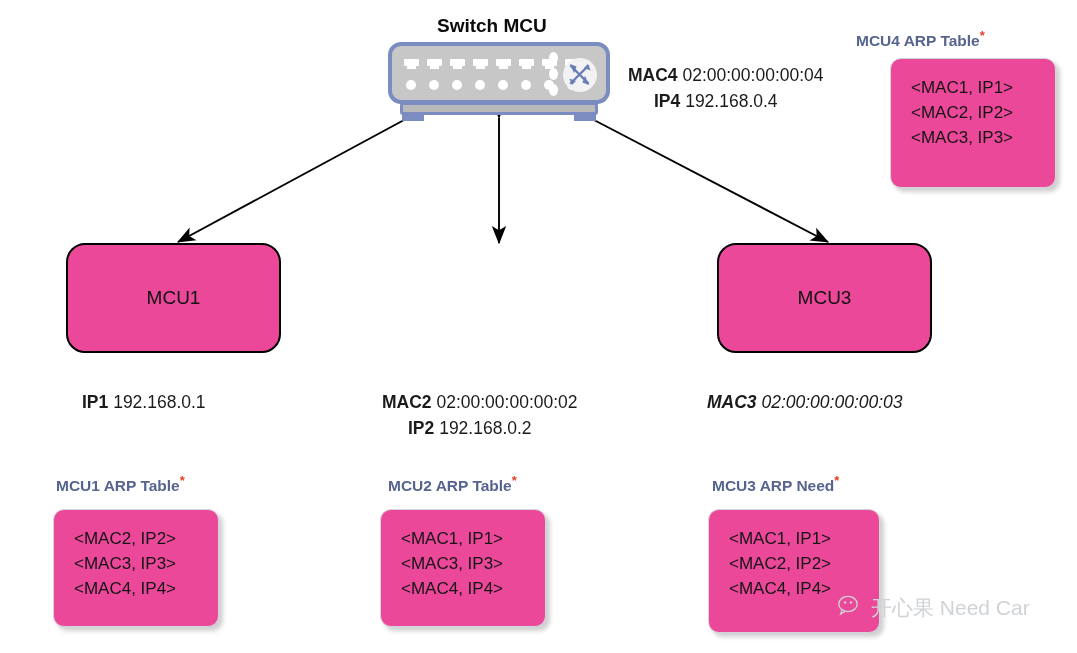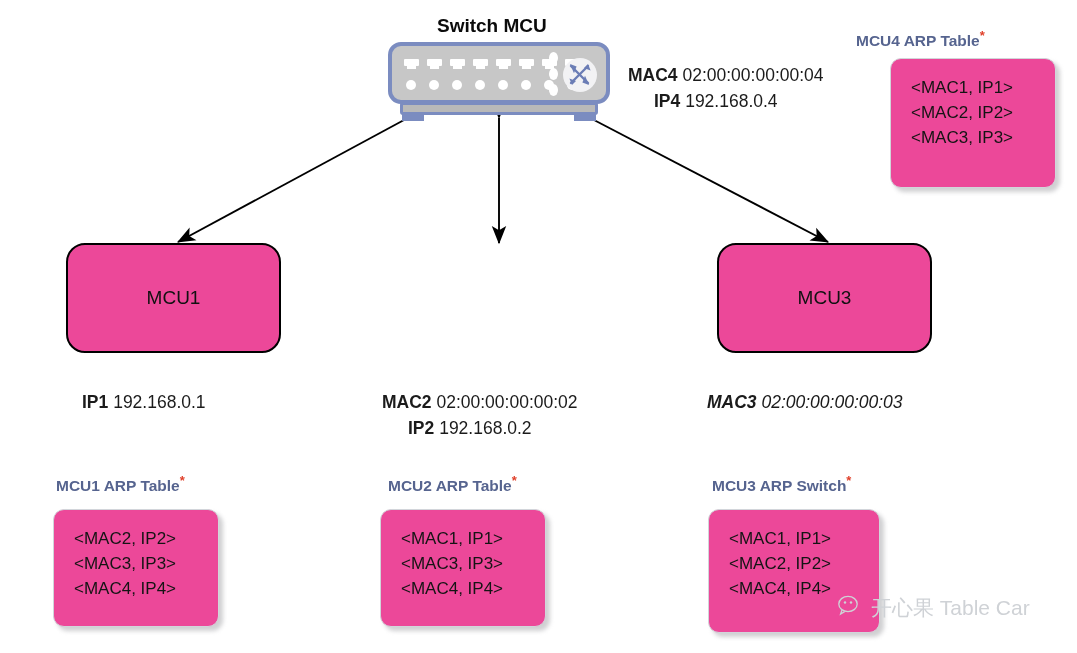--- a/index.html
+++ b/index.html
@@ -288,33 +288,33 @@
   <div class="abs arp-title" style="left:381px; top:473px;margin-left:7px;">
     <span>MCU2 ARP Table</span><span class="star">*</span>
   </div>
   <div class="arp-box" style="left:380px; top:509px; width:166px; height:118px;">
     <div class="arp-row">&lt;MAC1, IP1&gt;</div>
     <div class="arp-row">&lt;MAC3, IP3&gt;</div>
     <div class="arp-row">&lt;MAC4, IP4&gt;</div>
   </div>
 
   <div class="abs arp-title" style="left:712px; top:473px;">
-    <span>MCU3 ARP Switch</span><span class="star">*</span>
+    <span>MCU3 ARP Need</span><span class="star">*</span>
   </div>
   <div class="arp-box" style="left:708px; top:509px; width:172px; height:124px;">
     <div class="arp-row">&lt;MAC1, IP1&gt;</div>
     <div class="arp-row">&lt;MAC2, IP2&gt;</div>
     <div class="arp-row">&lt;MAC4, IP4&gt;</div>
   </div>
 
   <div class="watermark" style="left:838px; top:594px;">
     <span>
       <svg width="26" height="22" viewBox="0 0 26 22">
         <ellipse cx="10" cy="9" rx="9.2" ry="7.6" fill="none" stroke="#cfd2d6" stroke-width="1.3"></ellipse>
         <path d="M4,15 L2.6,19 L6.6,16.6" fill="none" stroke="#cfd2d6" stroke-width="1.3"></path>
         <circle cx="7" cy="7.5" r="1.2" fill="#cfd2d6"></circle>
         <circle cx="13" cy="7.5" r="1.2" fill="#cfd2d6"></circle>
       </svg>
     </span>
-    <span>开心果 Table Car</span>
+    <span>开心果 Need Car</span>
   </div>
 
 </div>
 
 </body></html>

